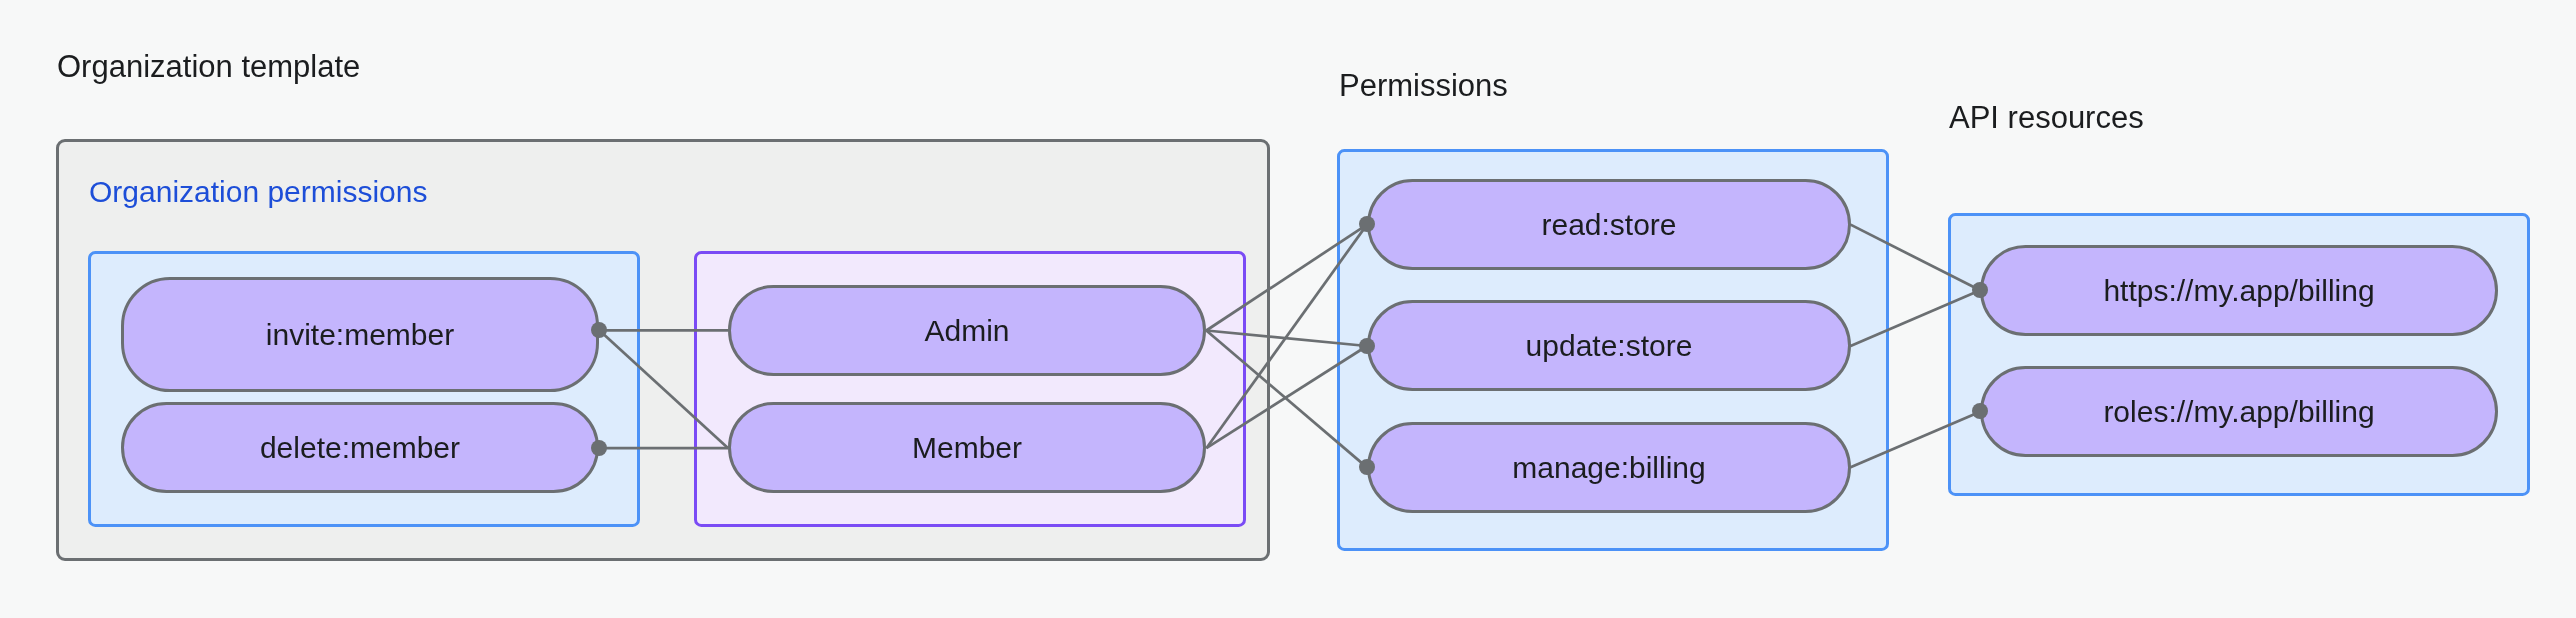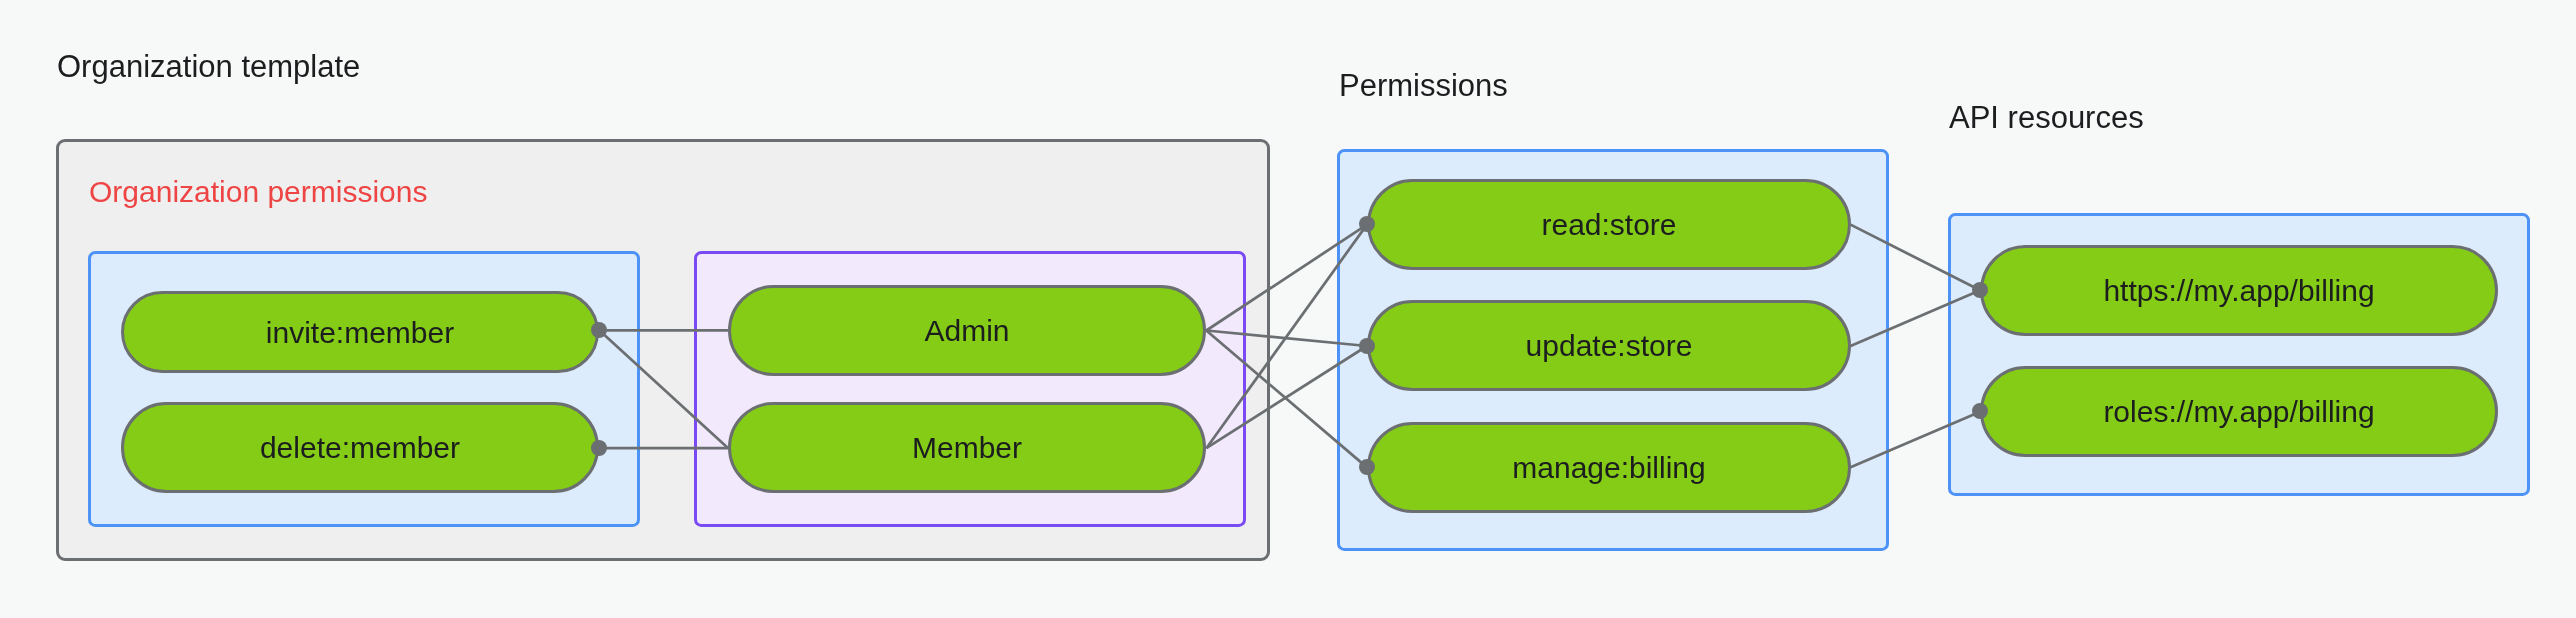--- a/index.html
+++ b/index.html
@@ -33,21 +33,21 @@
   .group-title {
     position: absolute;
     color: #1b1d1f;
     font-size: 31px;
     line-height: 35px;
     white-space: nowrap;
     z-index: 2;
   }
   .sub-title {
     position: absolute;
-    color: #ef4444;
+    color: #1d4ed8;
     font-size: 30px;
     line-height: 33px;
     white-space: nowrap;
     z-index: 4;
   }
 
   .outer-box {
     position: absolute;
     background: #eeefee;
     border: 3.7px solid #6b6f72;
@@ -68,21 +68,21 @@
     background: #f2e9fd;
     border: 3.7px solid #7a4bf5;
     border-radius: 7.3px;
     box-sizing: border-box;
     z-index: 2;
   }
 
   
   .pill {
     position: absolute;
-    background: #84cc16;
+    background: #c4b5fd;
     border: 3.7px solid #6b6f72;
     border-radius: 49px;
     box-sizing: border-box;
     display: flex;
     align-items: center;
     justify-content: center;
     z-index: 6;
   }
   .pill-label {
     color: #1b1d1f;
@@ -110,21 +110,21 @@
 
   <div class="outer-box" style="left:56px; top:139px; width:1214px; height:422px;"></div>
 
   <div class="sub-title" style="left:89px; top:175px;">Organization permissions</div>
 
   <div class="blue-box" style="left:88px; top:251px; width:552px; height:276px;"></div>
 
 
   <div class="purple-box" style="left:694px; top:251px; width:552px; height:276px;"></div>
 
-  <div class="pill" style="left:121px; top:291px; width:478px; height:82px;">
+  <div class="pill" style="left:121px; top:277px; width:478px; height:115px;">
     <span class="pill-label">invite:member</span>
   </div>
   <div class="pill" style="left:121px; top:402px; width:478px; height:91px;text-align:right;">
     <span class="pill-label">delete:member</span>
   </div>
 
   <div class="pill" style="left:728px; top:285px; width:478px; height:91px;">
     <span class="pill-label">Admin</span>
   </div>
   <div class="pill" style="left:728px; top:402px; width:478px; height:91px;">

